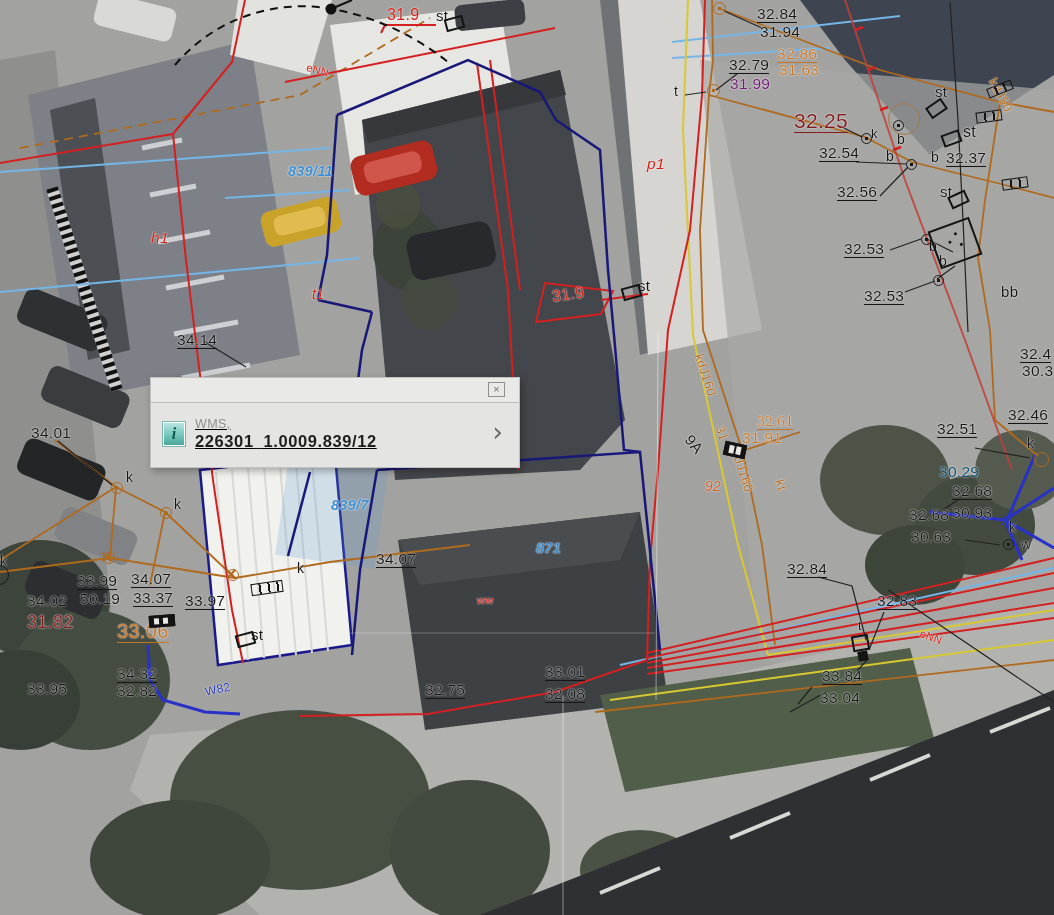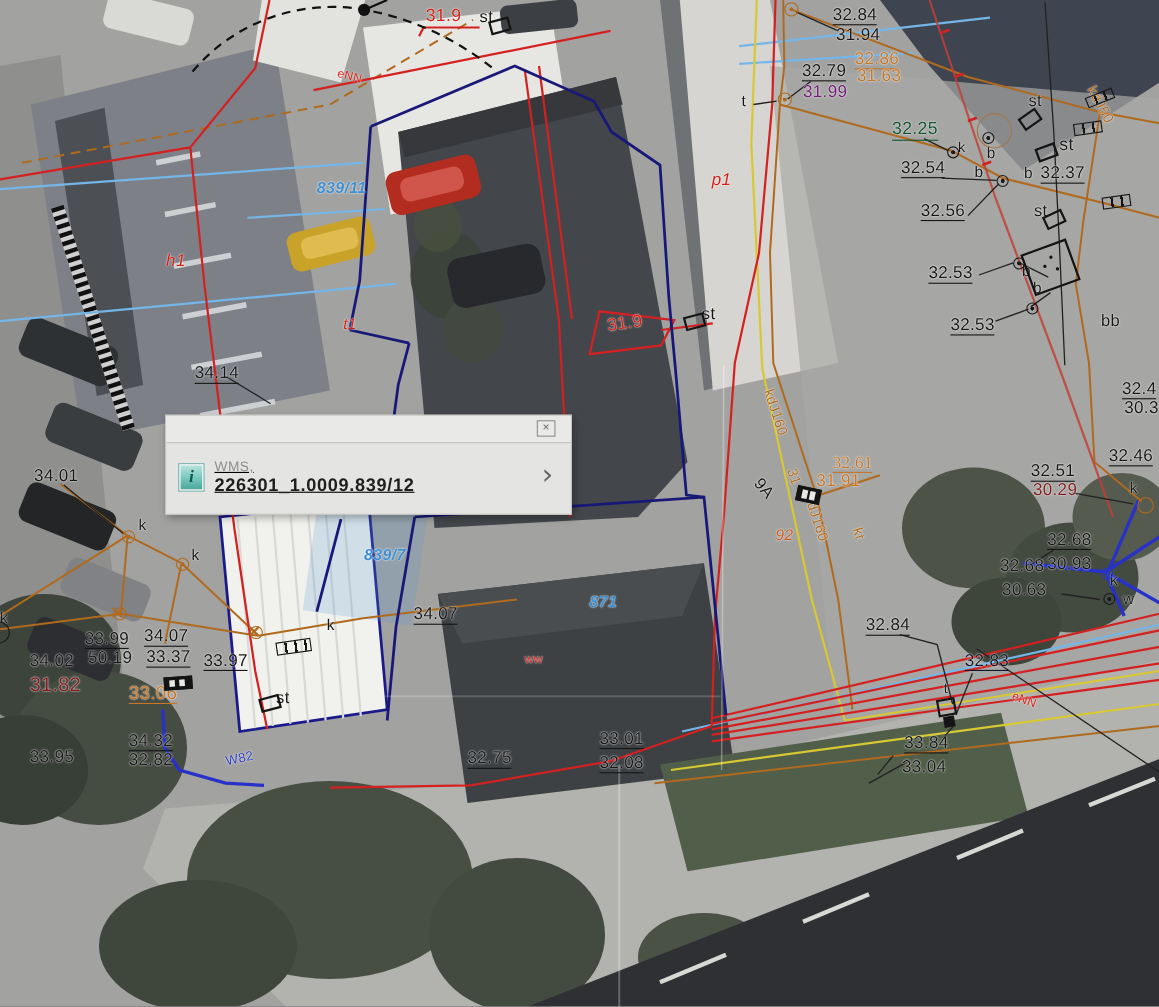--- a/index.html
+++ b/index.html
@@ -211,45 +211,45 @@
   </g>
 </svg>
 
 <div id="labels">
       <span class="map-label u" style="left: 757px; top: 6px; font-size: 15.5px; color: rgb(22, 22, 22);">32.84</span>
       <span class="map-label" style="left: 760px; top: 24px; font-size: 15.5px; color: rgb(22, 22, 22);">31.94</span>
       <span class="map-label u" style="left: 729px; top: 57px; font-size: 15.5px; color: rgb(22, 22, 22);">32.79</span>
       <span class="map-label" style="left: 730px; top: 76px; font-size: 15.5px; color: #701a75;">31.99</span>
       <span class="map-label u" style="left: 777px; top: 46px; font-size: 15.5px; color: rgb(196, 118, 42);">32.86</span>
       <span class="map-label" style="left: 779px; top: 62px; font-size: 15.5px; color: rgb(196, 118, 42);">31.63</span>
-      <span class="map-label u" style="left: 794px; top: 110px; font-size: 16px; color: #14532d; margin-left: 17px;">32.25</span>
+      <span class="map-label u" style="left: 794px; top: 110px; font-size: 21px; color: #7f1d1d;">32.25</span>
       <span class="map-label u" style="left: 819px; top: 145px; font-size: 15.5px; color: rgb(22, 22, 22);">32.54</span>
       <span class="map-label u" style="left: 946px; top: 150px; font-size: 15.5px; color: rgb(22, 22, 22);">32.37</span>
       <span class="map-label u" style="left: 837px; top: 184px; font-size: 15.5px; color: rgb(22, 22, 22);">32.56</span>
       <span class="map-label u" style="left: 844px; top: 241px; font-size: 15.5px; color: rgb(22, 22, 22);">32.53</span>
       <span class="map-label u" style="left: 864px; top: 288px; font-size: 15.5px; color: rgb(22, 22, 22);">32.53</span>
       <span class="map-label u" style="left: 1020px; top: 346px; font-size: 15.5px; color: rgb(22, 22, 22);">32.4</span>
       <span class="map-label" style="left: 1022px; top: 363px; font-size: 15.5px; color: rgb(22, 22, 22);">30.3</span>
       <span class="map-label u" style="left: 1008px; top: 407px; font-size: 15.5px; color: rgb(22, 22, 22);">32.46</span>
       <span class="map-label u" style="left: 937px; top: 421px; font-size: 15.5px; color: rgb(22, 22, 22);">32.51</span>
-      <span class="map-label" style="left: 939px; top: 438px; font-size: 15.5px; color: #7f1d1d;">30.29</span>
+      <span class="map-label" style="left: 939px; top: 464px; font-size: 15.5px; color: #0c4a6e;">30.29</span>
       <span class="map-label u" style="left: 952px; top: 483px; font-size: 15.5px; color: rgb(22, 22, 22);">32.68</span>
       <span class="map-label" style="left: 909px; top: 507px; font-size: 15.5px; color: rgb(22, 22, 22);">32.68</span>
       <span class="map-label" style="left: 952px; top: 505px; font-size: 15.5px; color: rgb(22, 22, 22);">30.93</span>
       <span class="map-label" style="left: 911px; top: 529px; font-size: 15.5px; color: rgb(22, 22, 22);">30.63</span>
       <span class="map-label u" style="left: 177px; top: 332px; font-size: 15.5px; color: rgb(22, 22, 22);">34.14</span>
       <span class="map-label" style="left: 31px; top: 425px; font-size: 15.5px; color: rgb(22, 22, 22);">34.01</span>
       <span class="map-label u" style="left: 77px; top: 573px; font-size: 15.5px; color: rgb(22, 22, 22);">33.99</span>
       <span class="map-label u" style="left: 131px; top: 571px; font-size: 15.5px; color: rgb(22, 22, 22);">34.07</span>
       <span class="map-label" style="left: 27px; top: 593px; font-size: 15.5px; color: rgb(22, 22, 22);">34.02</span>
       <span class="map-label" style="left: 80px; top: 591px; font-size: 15.5px; color: rgb(22, 22, 22);">50.19</span>
       <span class="map-label u" style="left: 133px; top: 590px; font-size: 15.5px; color: rgb(22, 22, 22);">33.37</span>
       <span class="map-label u" style="left: 185px; top: 593px; font-size: 15.5px; color: rgb(22, 22, 22);">33.97</span>
       <span class="map-label" style="left: 27px; top: 613px; font-size: 18px; color: #7f1d1d;">31.82</span>
-      <span class="map-label u" style="left: 117px; top: 621px; font-size: 17px; color: rgb(196, 118, 42);">33.06</span>
+      <span class="map-label u" style="left: 117px; top: 621px; font-size: 20px; color: rgb(196, 118, 42);">33.06</span>
       <span class="map-label u" style="left: 117px; top: 666px; font-size: 15.5px; color: rgb(22, 22, 22);">34.32</span>
       <span class="map-label" style="left: 117px; top: 683px; font-size: 15.5px; color: rgb(22, 22, 22);">32.82</span>
       <span class="map-label" style="left: 27px; top: 681px; font-size: 15.5px; color: rgb(22, 22, 22);">33.95</span>
       <span class="map-label u" style="left: 376px; top: 551px; font-size: 15.5px; color: rgb(22, 22, 22);">34.07</span>
       <span class="map-label u" style="left: 545px; top: 664px; font-size: 15.5px; color: rgb(22, 22, 22);">33.01</span>
       <span class="map-label u" style="left: 545px; top: 686px; font-size: 15.5px; color: rgb(22, 22, 22);">32.08</span>
       <span class="map-label u" style="left: 425px; top: 682px; font-size: 15.5px; color: rgb(22, 22, 22);">32.75</span>
       <span class="map-label u" style="left: 787px; top: 561px; font-size: 15.5px; color: rgb(22, 22, 22);">32.84</span>
       <span class="map-label u" style="left: 877px; top: 593px; font-size: 15.5px; color: #0f172a;">32.83</span>
       <span class="map-label u" style="left: 822px; top: 668px; font-size: 15.5px; color: rgb(22, 22, 22);">33.84</span>

